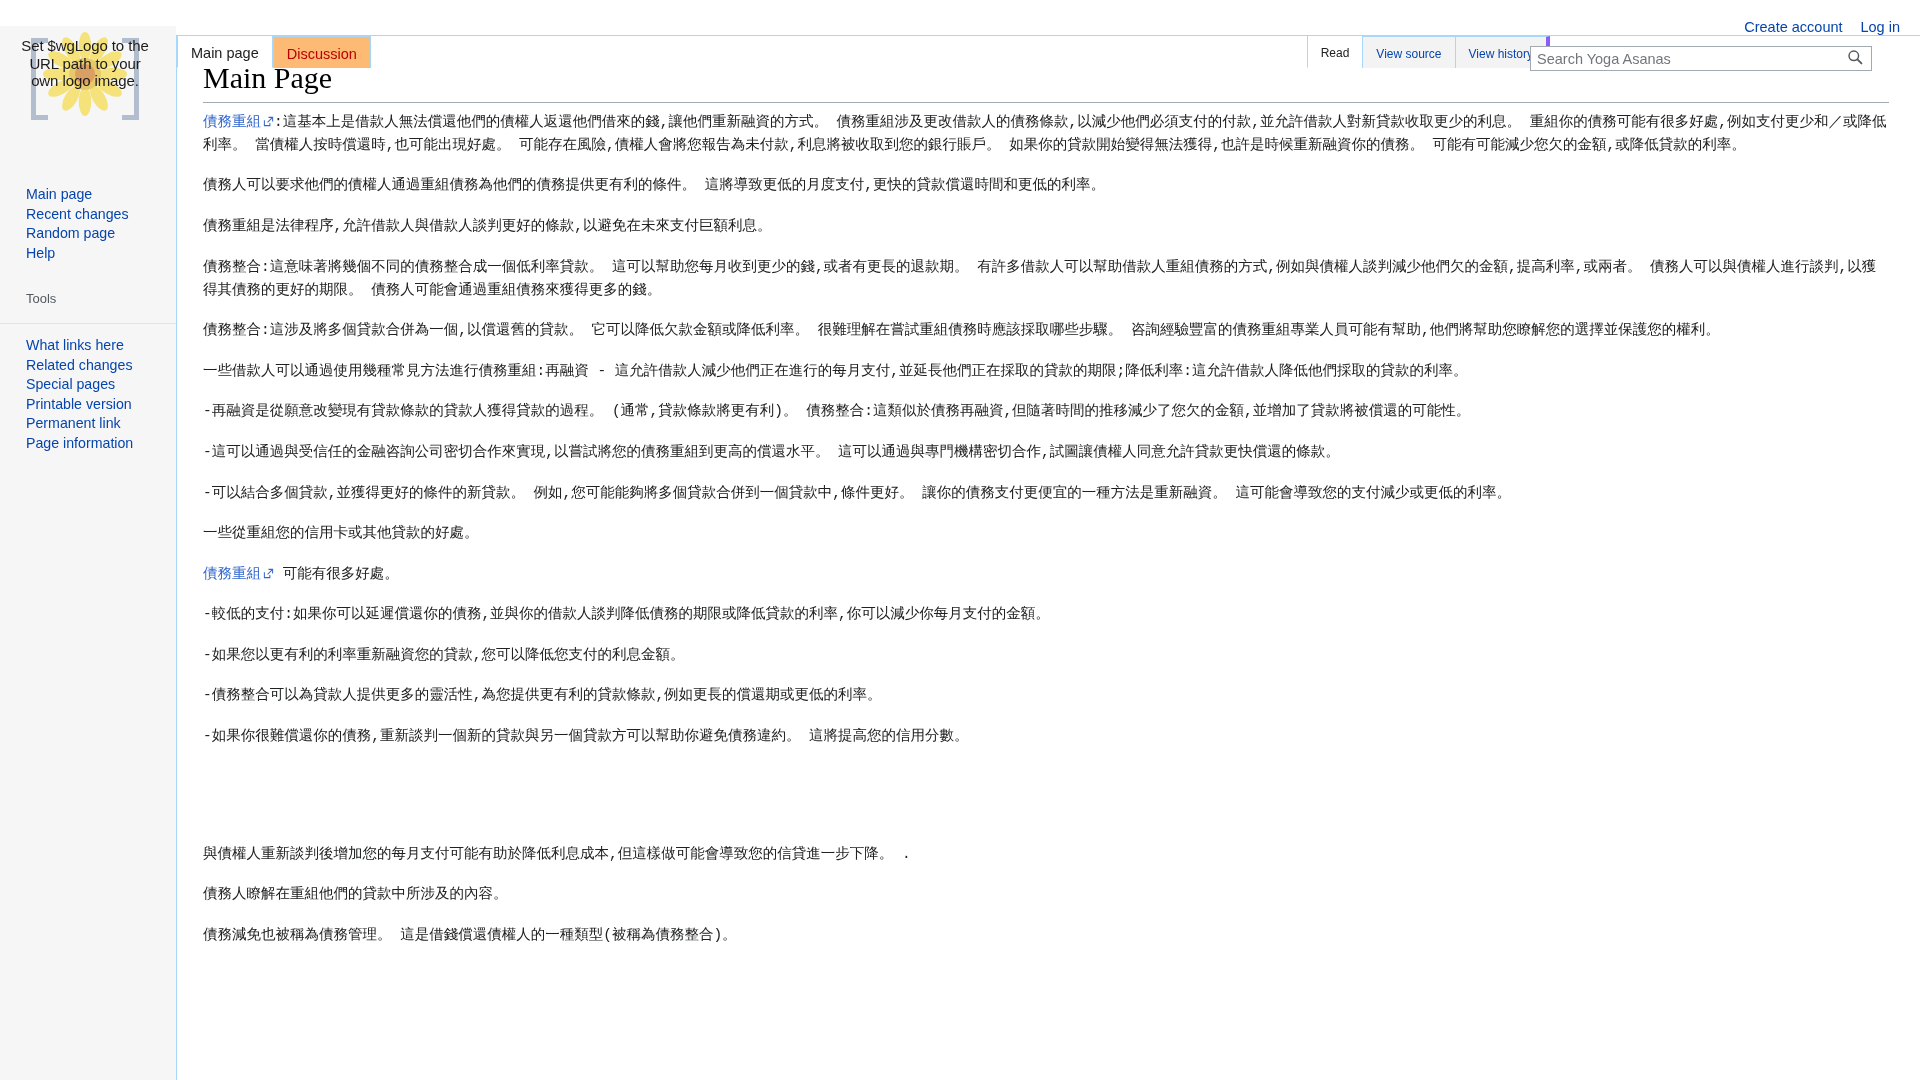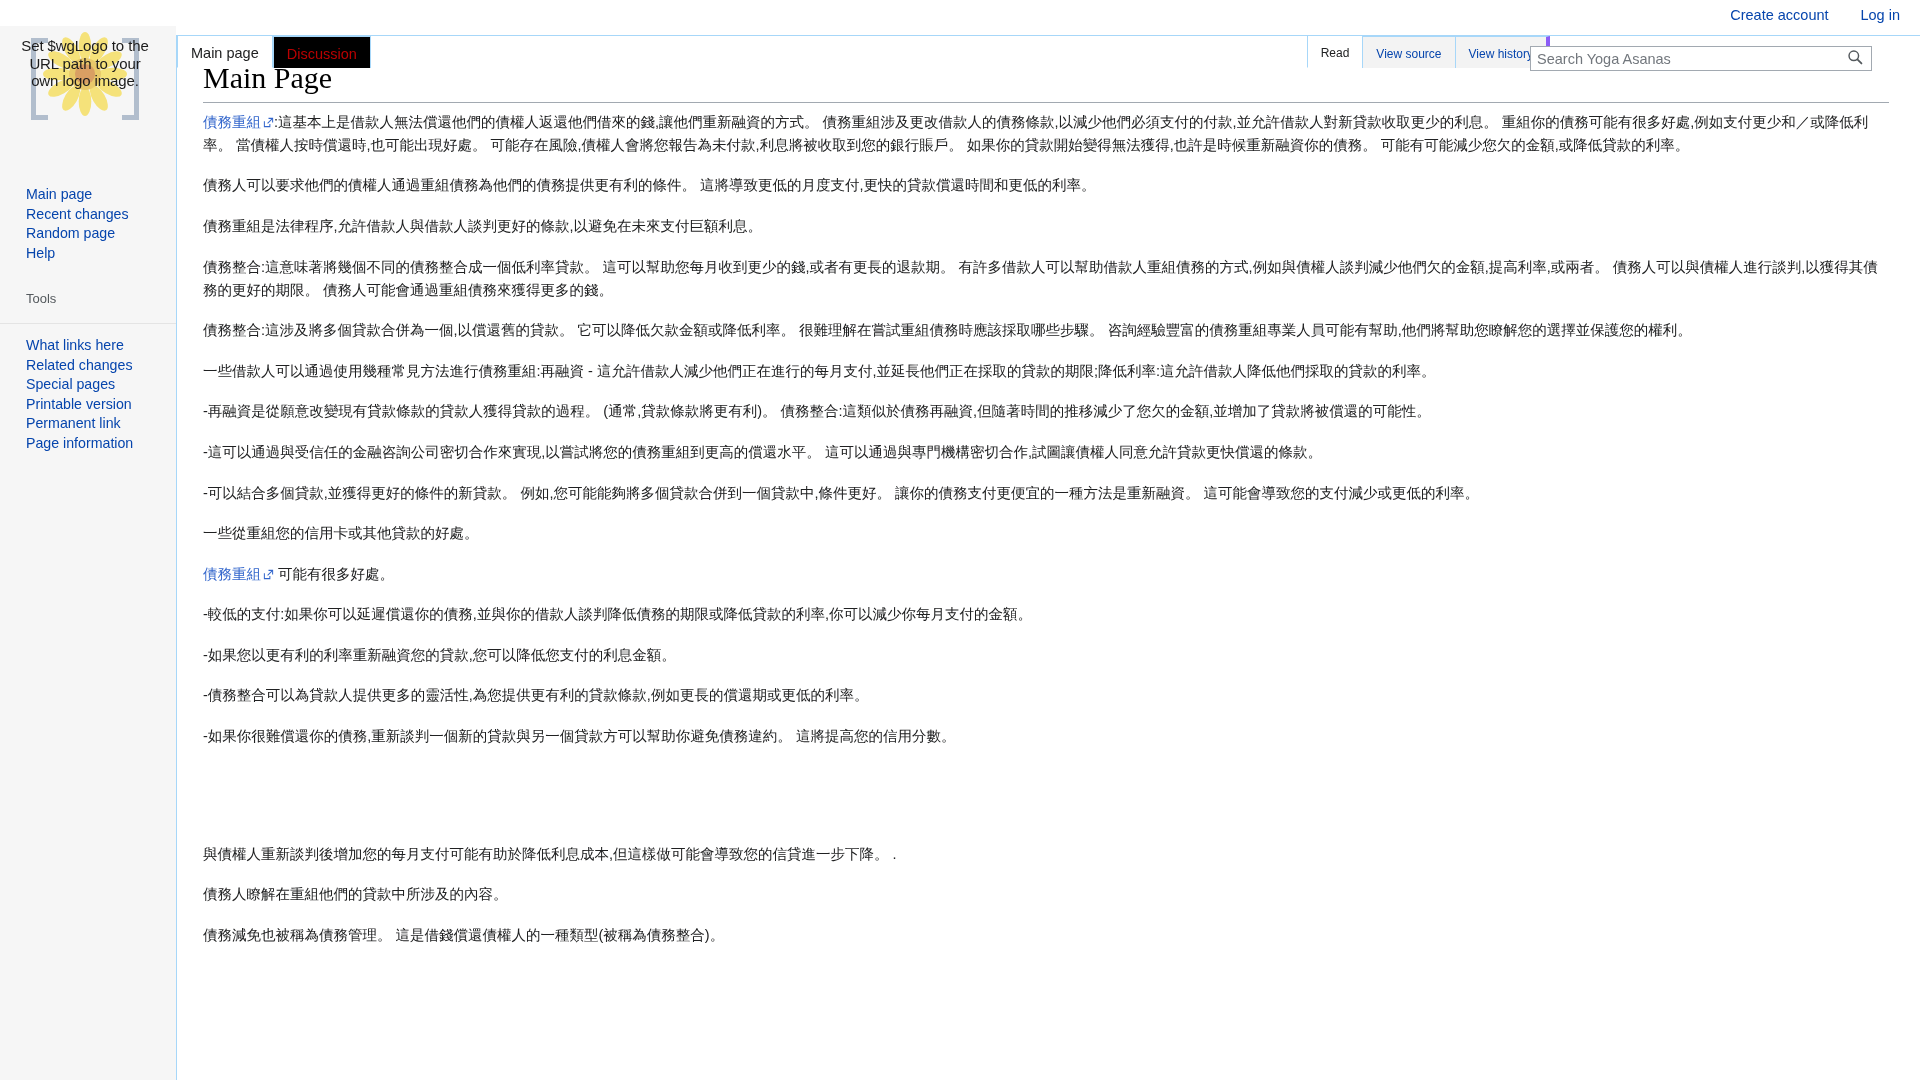--- a/index.html
+++ b/index.html
@@ -31,24 +31,24 @@
     z-index: 5;
   }
   #personal-bar ul {
     list-style: none;
     margin: 0;
     padding: 0;
     display: inline-block;
   }
   #personal-bar li {
     display: inline-block;
-    margin-left: 28px;
+    margin-left: 14px;
     font-size: 14.5px;
     line-height: 22px;
-    padding-top: 4px;
+    padding-top: 16px;
   }
   #personal-bar a {
     color: #0645ad;
     text-decoration: none;
     cursor: pointer;
   }
 
   
   #left-panel {
     position: absolute;
@@ -159,21 +159,21 @@
   }
   #ns-tabs ul {
     list-style: none;
     margin: 0;
     padding: 0;
     display: flex;
     align-items: flex-end;
     height: 33px;
   }
   #ns-tabs li {
-    background: #000000;
+    background: #fdba74;
     border: 1px solid #a7d7f9;
     border-bottom: none;
     height: 32px;
     box-sizing: border-box;
     margin-right: 0;
   }
   #ns-tabs li.selected {
     background: #ffffff;
     border-bottom: 1px solid #ffffff;
     height: 33px;
@@ -295,20 +295,21 @@
     color: #000000;
     margin: 0 0 0.25em 0;
     padding: 0 0 0.17em 0;
     border-bottom: 1px solid #a2a9b1;
   }
   #body-content p {
     margin: 0.5em 0 1.2em 0;
     font-size: 14.5px;
     line-height: 1.6;
     color: #202122;
+    font-family: Liberation Mono, monospace;
   }
   #body-content p.gap-after { margin-bottom: 6.5em; }
   .ext-link {
     color: #3366cc;
     text-decoration: none;
     cursor: pointer;
   }
   .ext-icon {
     display: inline-block;
     width: 11px;

